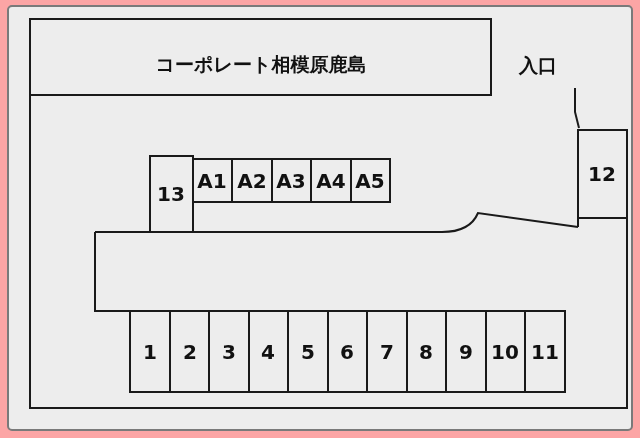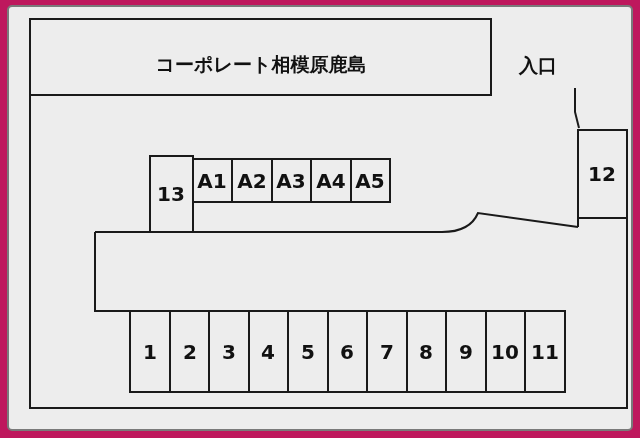--- a/index.html
+++ b/index.html
@@ -7,21 +7,21 @@
     padding: 0;
     background: #ededed;
     width: 640px;
     height: 438px;
     overflow: hidden;
   }
   .stage {
     position: relative;
     width: 640px;
     height: 438px;
-    background: #be185d;
+    background: #fca5a5;
   }
   svg { display: block; }
   .outline {
     fill: none;
     stroke: #1a1a1a;
     stroke-width: 2;
     stroke-linejoin: miter;
     stroke-linecap: butt;
   }
   .lbl {

